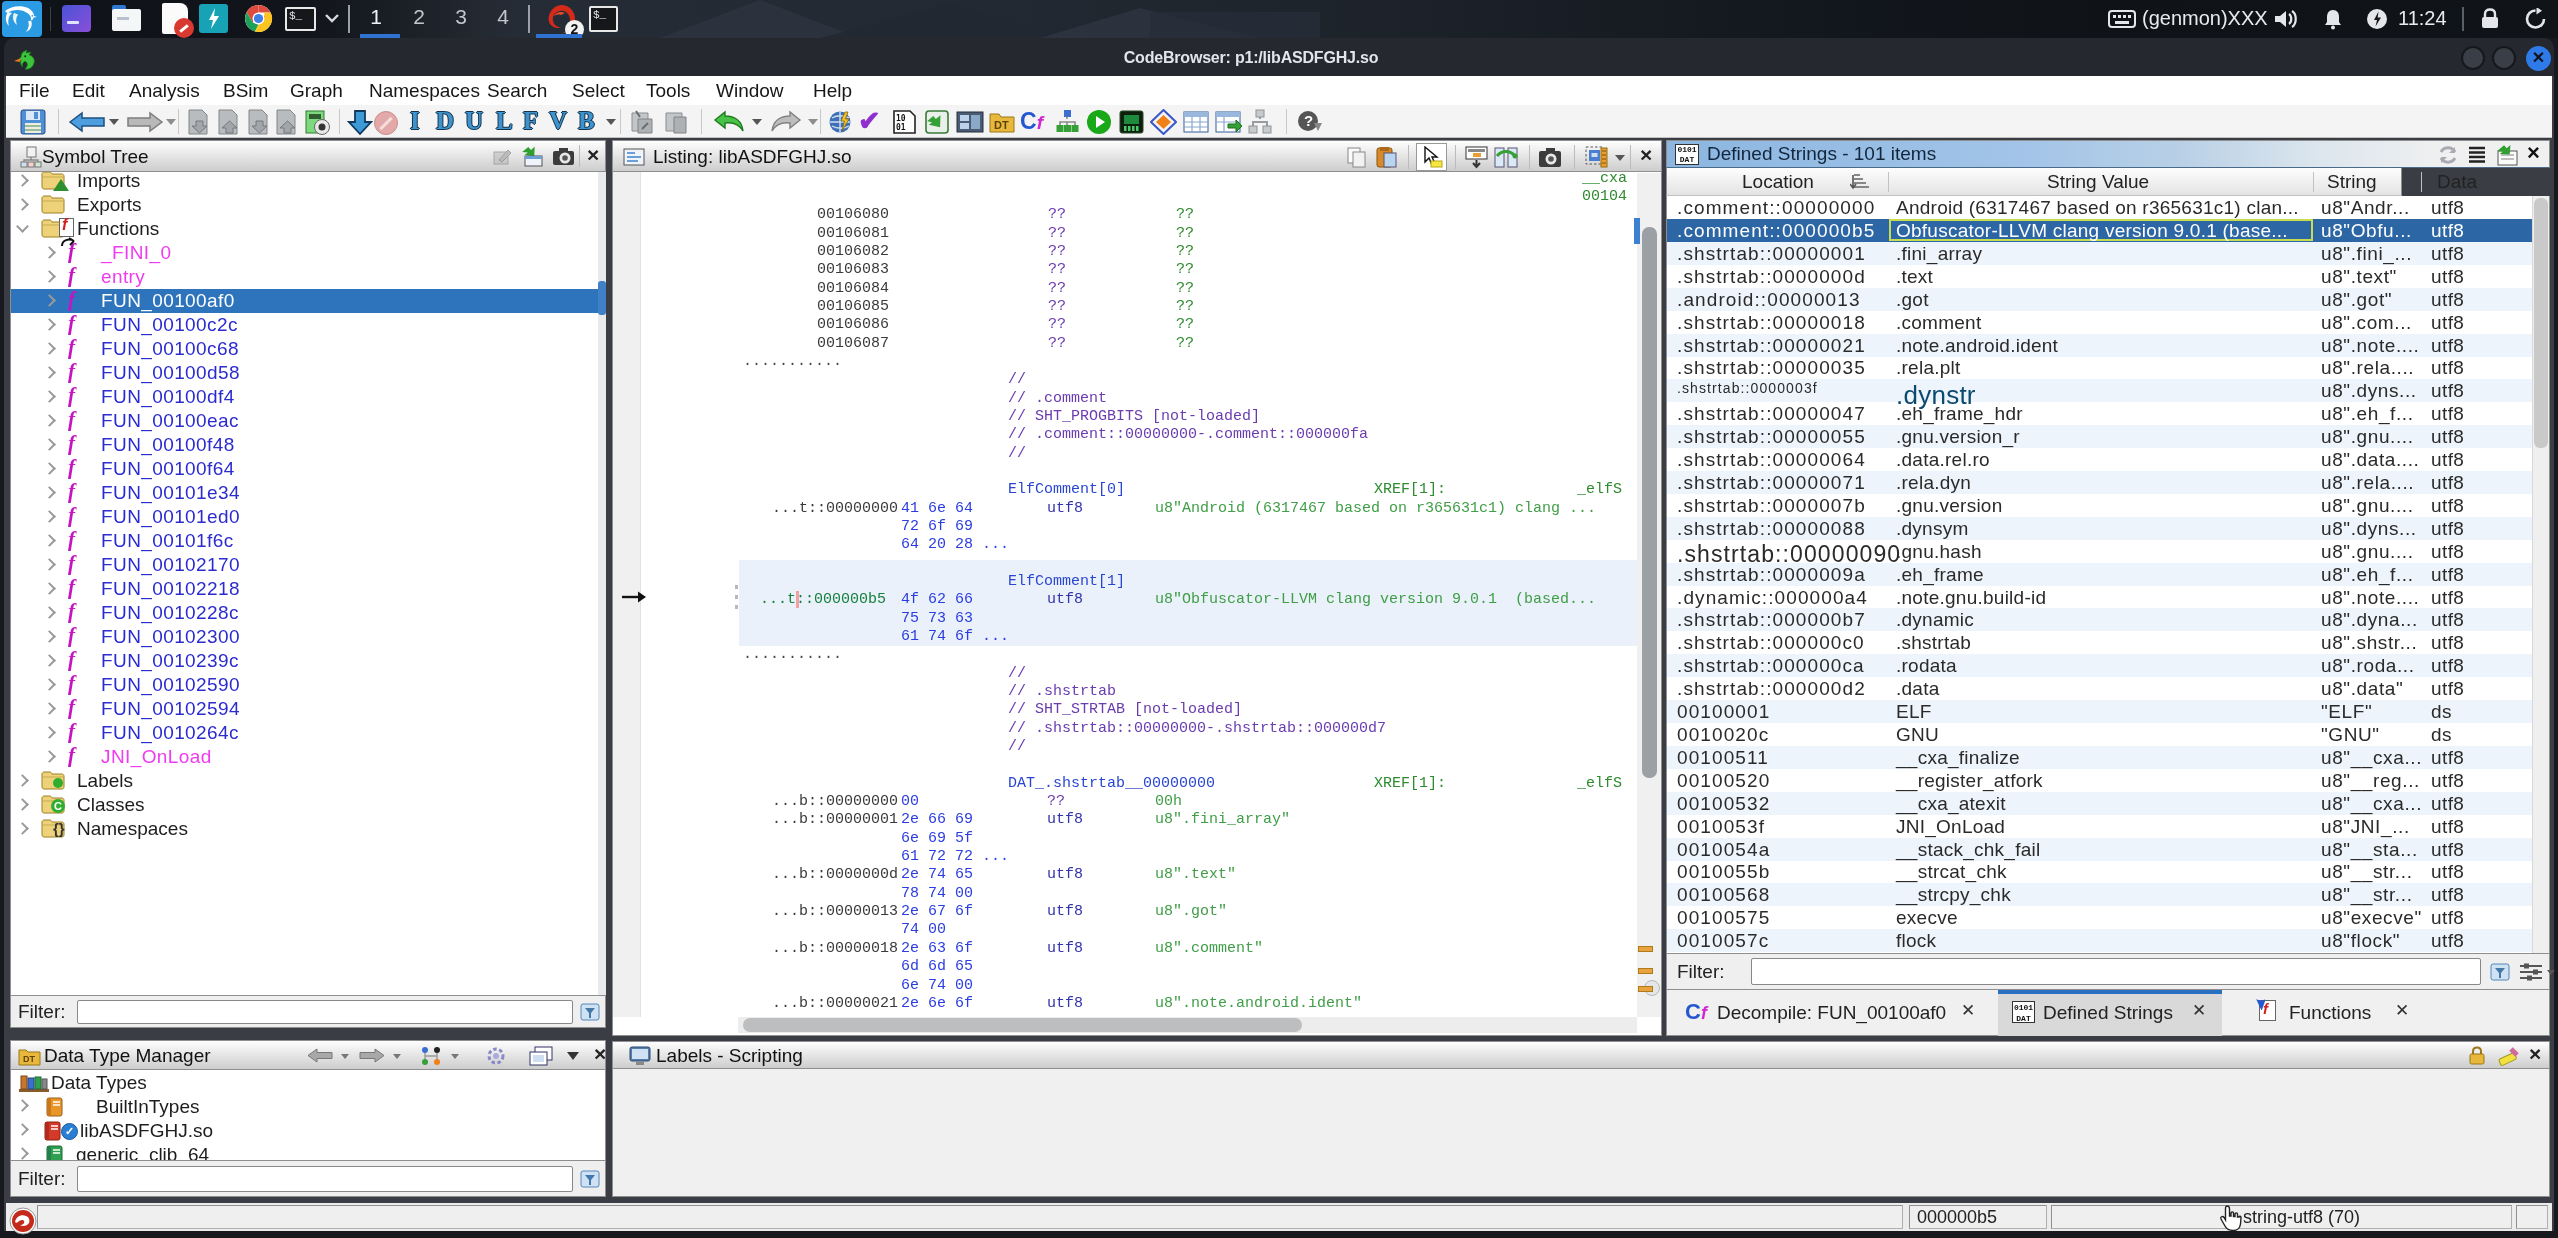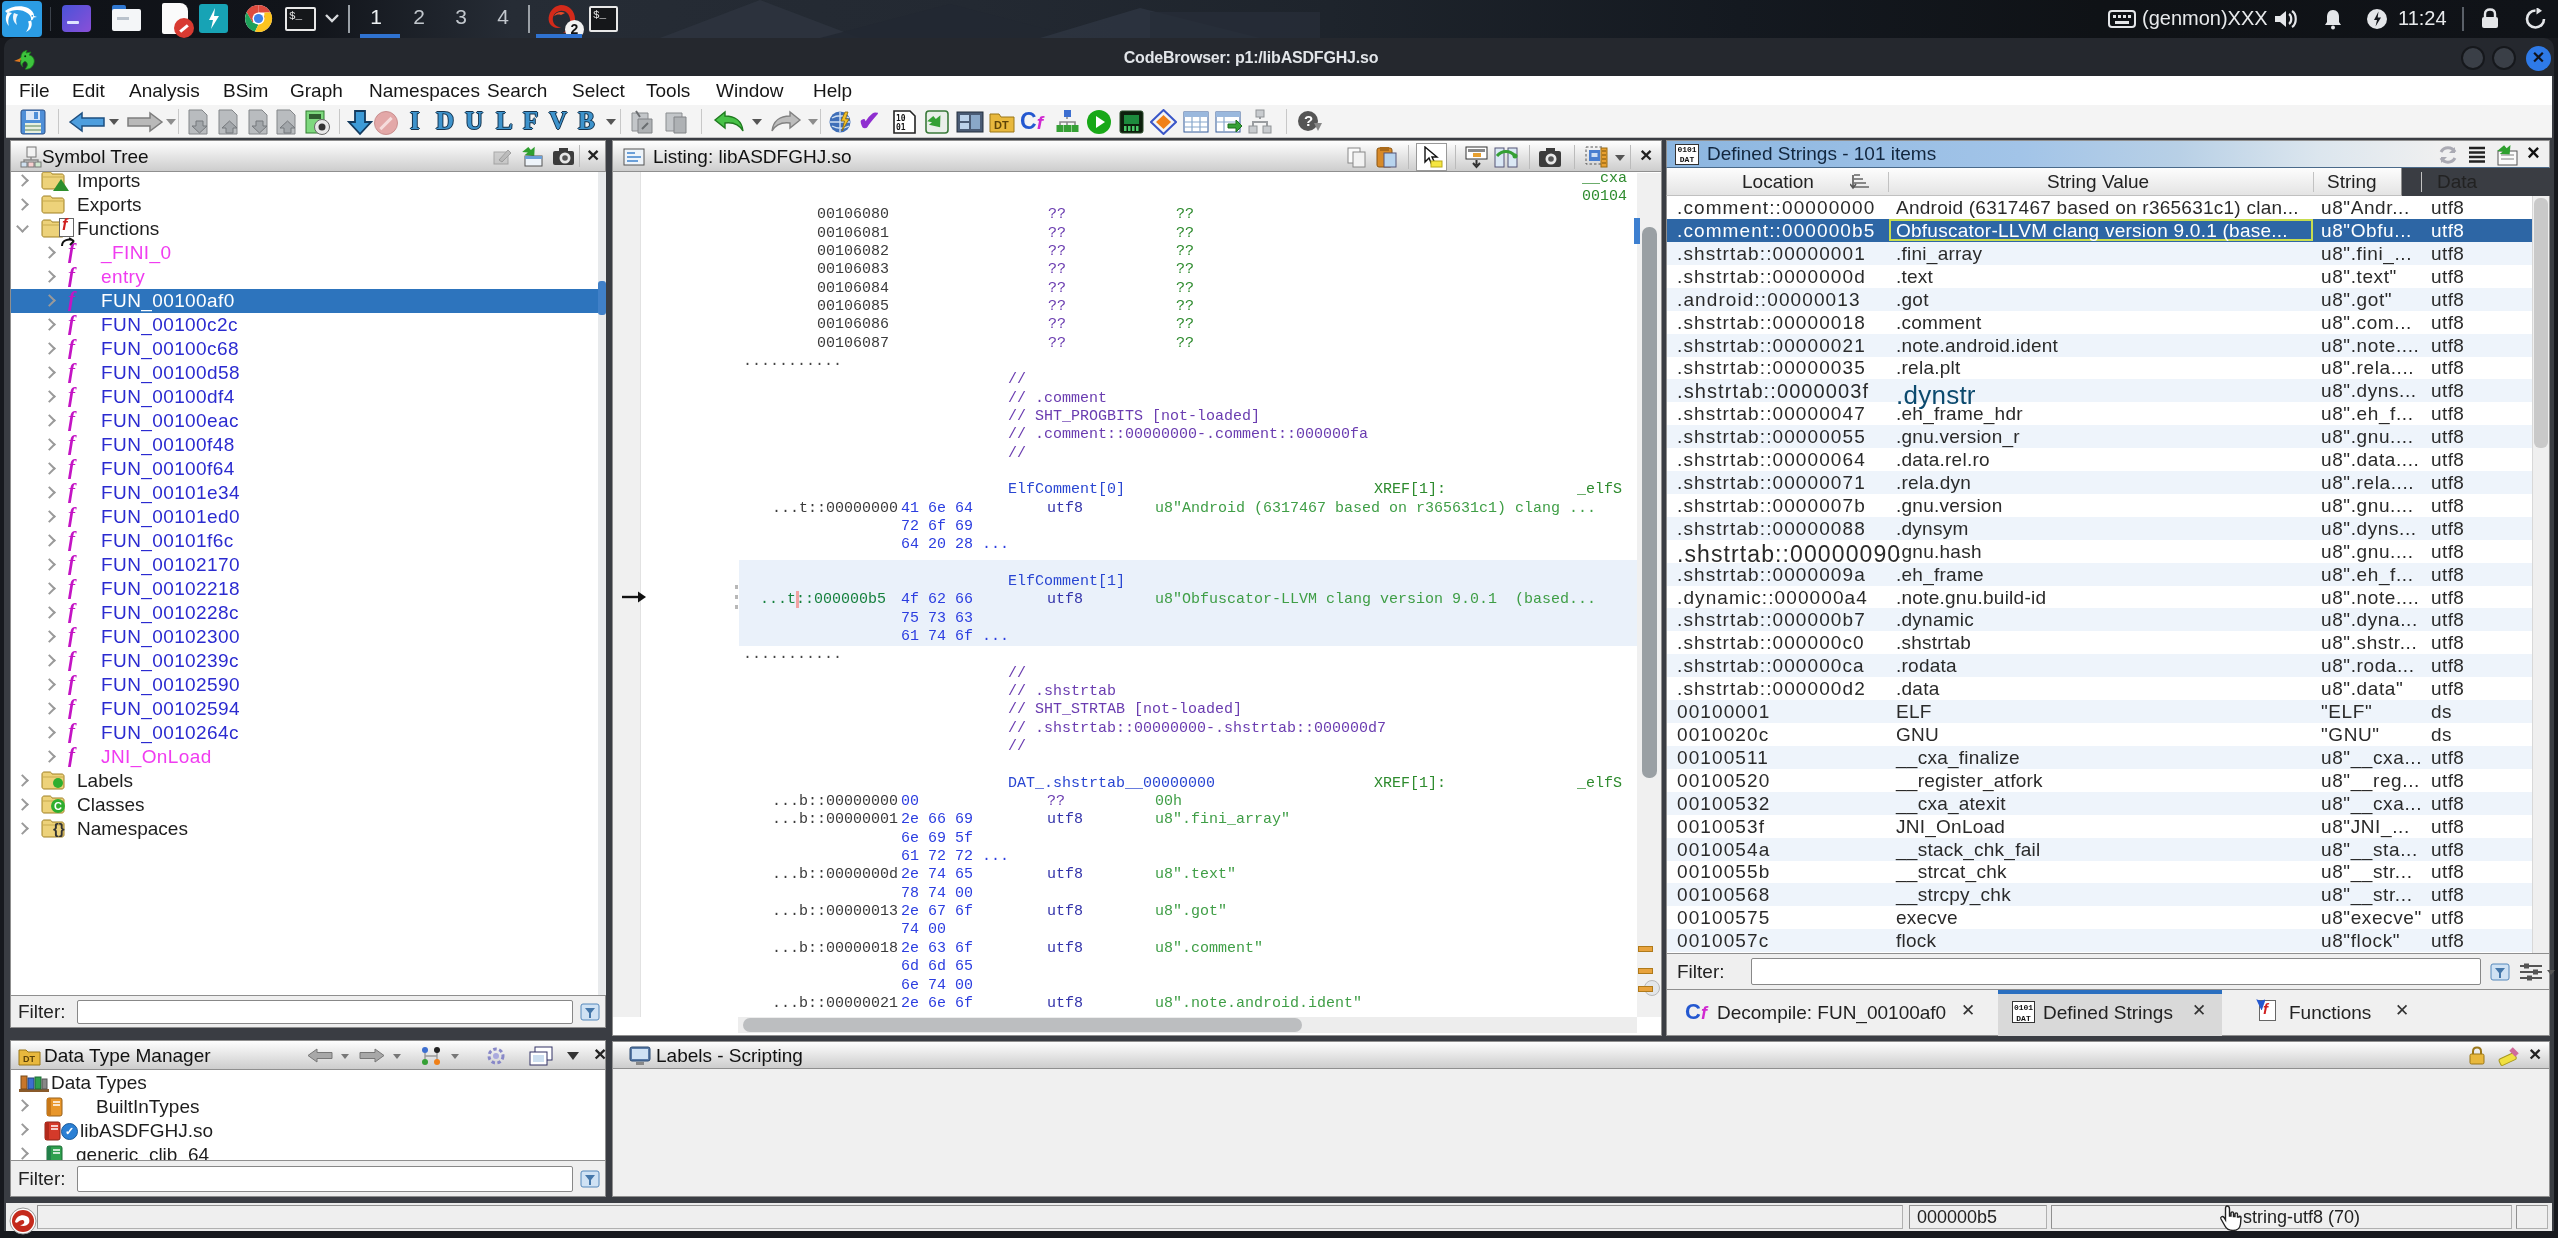--- a/index.html
+++ b/index.html
@@ -683,21 +683,21 @@
 <div class="abs" style="left:0;top:137.5px;width:884px;height:23px;background:#eef4fb"></div>
 <div class="abs" style="left:10px;top:138.5px;font-size:19px;letter-spacing:1.1px;color:#2a2a2a;white-space:nowrap">.shstrtab::00000021</div>
 <div class="abs" style="left:229px;top:138.5px;font-size:19px;letter-spacing:0.25px;color:#2a2a2a;white-space:nowrap">.note.android.ident</div>
 <div class="abs" style="left:654px;top:138.5px;font-size:19px;letter-spacing:0.6px;color:#2a2a2a;white-space:nowrap">u8".note....</div>
 <div class="abs" style="left:764px;top:138.5px;font-size:19px;letter-spacing:0.4px;color:#2a2a2a;white-space:nowrap">utf8</div>
 <div class="abs" style="left:10px;top:161.4px;font-size:19px;letter-spacing:1.1px;color:#2a2a2a;white-space:nowrap">.shstrtab::00000035</div>
 <div class="abs" style="left:229px;top:161.4px;font-size:19px;letter-spacing:0.25px;color:#2a2a2a;white-space:nowrap">.rela.plt</div>
 <div class="abs" style="left:654px;top:161.4px;font-size:19px;letter-spacing:0.6px;color:#2a2a2a;white-space:nowrap">u8".rela....</div>
 <div class="abs" style="left:764px;top:161.4px;font-size:19px;letter-spacing:0.4px;color:#2a2a2a;white-space:nowrap">utf8</div>
 <div class="abs" style="left:0;top:183.3px;width:884px;height:23px;background:#eef4fb"></div>
-<div class="abs" style="left:10px;top:184.3px;font-size:20px;letter-spacing:1.1px;color:#2a2a2a;white-space:nowrap">.shstrtab::0000003f</div>
+<div class="abs" style="left:10px;top:184.3px;font-size:14px;letter-spacing:1.1px;color:#2a2a2a;white-space:nowrap">.shstrtab::0000003f</div>
 <div class="abs" style="left:229px;top:184.3px;font-size:26px;letter-spacing:0.25px;color:#0c4a6e;white-space:nowrap">.dynstr</div>
 <div class="abs" style="left:654px;top:184.3px;font-size:19px;letter-spacing:0.6px;color:#2a2a2a;white-space:nowrap">u8".dyns...</div>
 <div class="abs" style="left:764px;top:184.3px;font-size:19px;letter-spacing:0.4px;color:#2a2a2a;white-space:nowrap">utf8</div>
 <div class="abs" style="left:10px;top:207.2px;font-size:19px;letter-spacing:1.1px;color:#2a2a2a;white-space:nowrap">.shstrtab::00000047</div>
 <div class="abs" style="left:229px;top:207.2px;font-size:19px;letter-spacing:0.25px;color:#2a2a2a;white-space:nowrap">.eh_frame_hdr</div>
 <div class="abs" style="left:654px;top:207.2px;font-size:19px;letter-spacing:0.6px;color:#2a2a2a;white-space:nowrap">u8".eh_f...</div>
 <div class="abs" style="left:764px;top:207.2px;font-size:19px;letter-spacing:0.4px;color:#2a2a2a;white-space:nowrap">utf8</div>
 <div class="abs" style="left:0;top:229.1px;width:884px;height:23px;background:#eef4fb"></div>
 <div class="abs" style="left:10px;top:230.1px;font-size:19px;letter-spacing:1.1px;color:#2a2a2a;white-space:nowrap">.shstrtab::00000055</div>
 <div class="abs" style="left:229px;top:230.1px;font-size:19px;letter-spacing:0.25px;color:#2a2a2a;white-space:nowrap">.gnu.version_r</div>

